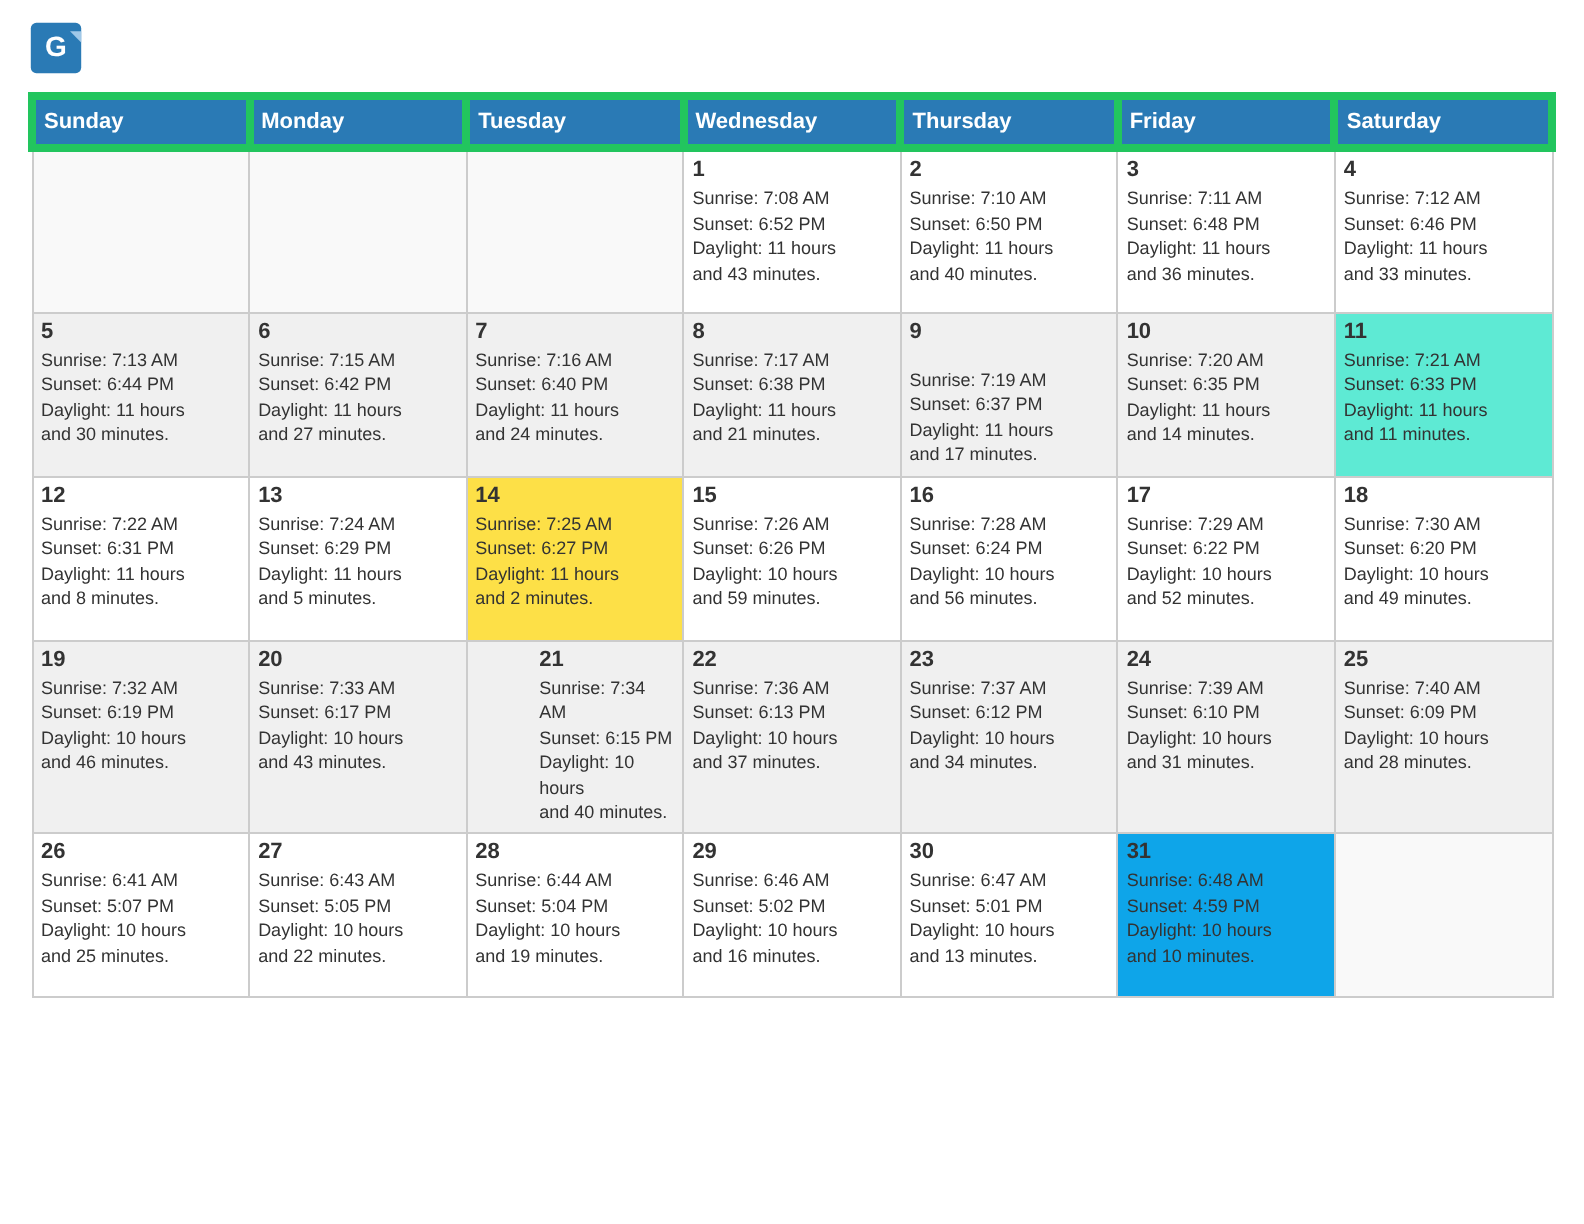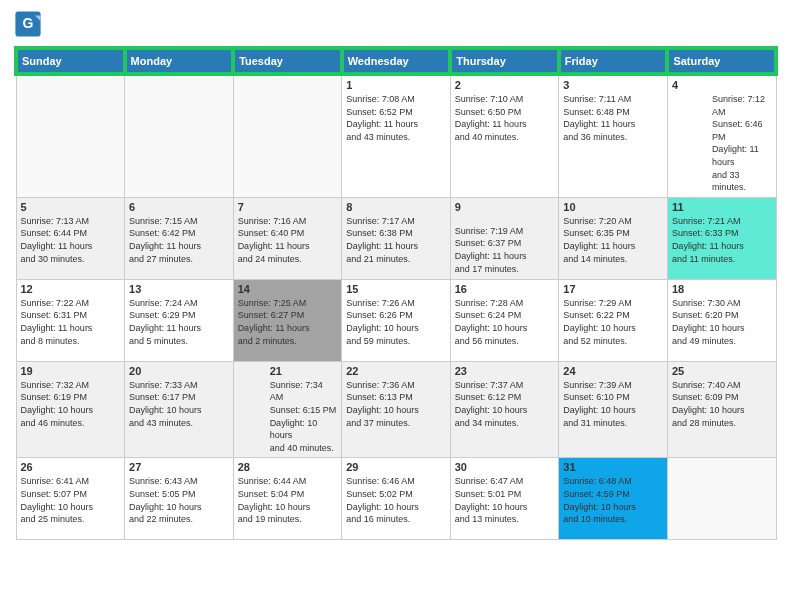--- a/index.html
+++ b/index.html
@@ -158,21 +158,21 @@
           </td>
           <td style="background-color: rgb(255, 255, 255);">
             <span class="day-num">3</span>
             <div class="day-info" style="white-space: pre-line;">Sunrise: 7:11 AM
 Sunset: 6:48 PM
 Daylight: 11 hours
 and 36 minutes.</div>
           </td>
           <td style="background-color: rgb(255, 255, 255);">
             <span class="day-num">4</span>
-            <div class="day-info" style="white-space: pre-line; margin-left: 40px;">Sunrise: 7:12 AM
+            <div class="day-info" style="white-space: pre-line;">Sunrise: 7:12 AM
 Sunset: 6:46 PM
 Daylight: 11 hours
 and 33 minutes.</div>
           </td>
         </tr>
         <tr>
           <td style="background-color: rgb(240, 240, 240);">
             <span class="day-num">5</span>
             <div class="day-info" style="white-space: pre-line;">Sunrise: 7:13 AM
 Sunset: 6:44 PM
@@ -230,21 +230,21 @@
 Daylight: 11 hours
 and 8 minutes.</div>
           </td>
           <td style="background-color: rgb(255, 255, 255);">
             <span class="day-num">13</span>
             <div class="day-info" style="white-space: pre-line;">Sunrise: 7:24 AM
 Sunset: 6:29 PM
 Daylight: 11 hours
 and 5 minutes.</div>
           </td>
-          <td style="background-color: #a3a3a3;">
+          <td style="background-color: #fde047;">
             <span class="day-num">14</span>
             <div class="day-info" style="white-space: pre-line;">Sunrise: 7:25 AM
 Sunset: 6:27 PM
 Daylight: 11 hours
 and 2 minutes.</div>
           </td>
           <td style="background-color: rgb(255, 255, 255);">
             <span class="day-num">15</span>
             <div class="day-info" style="white-space: pre-line;">Sunrise: 7:26 AM
 Sunset: 6:26 PM

